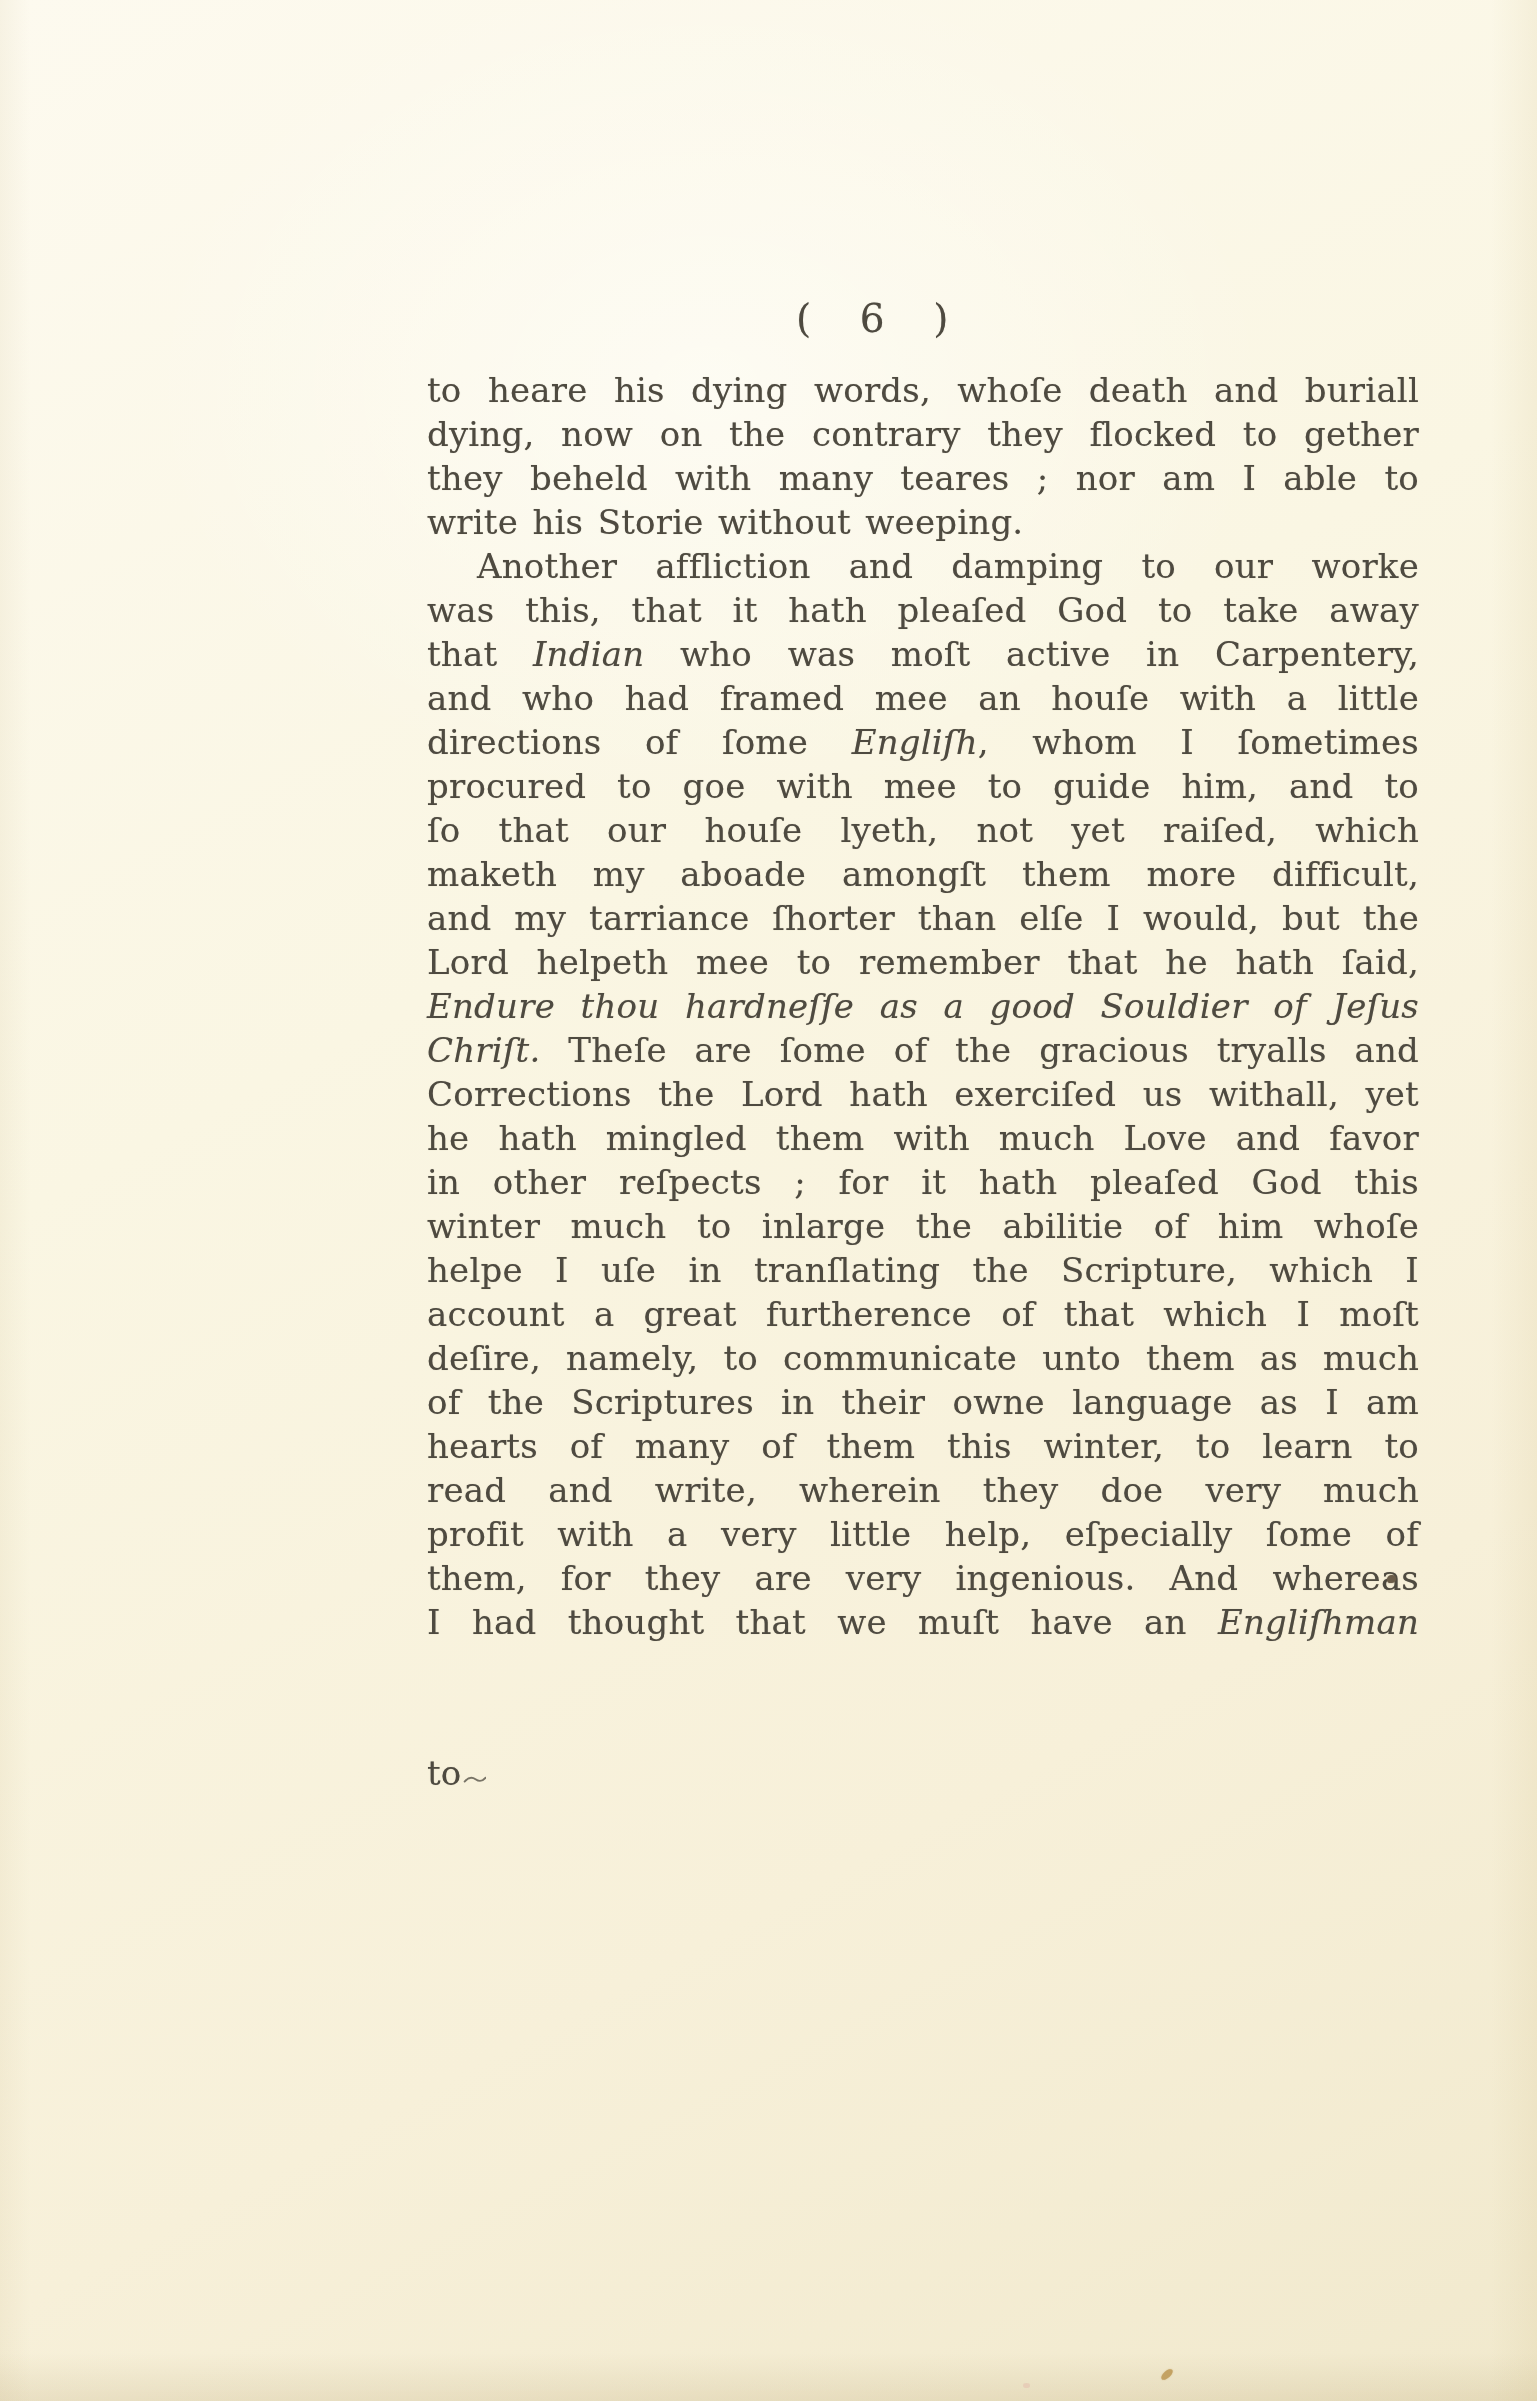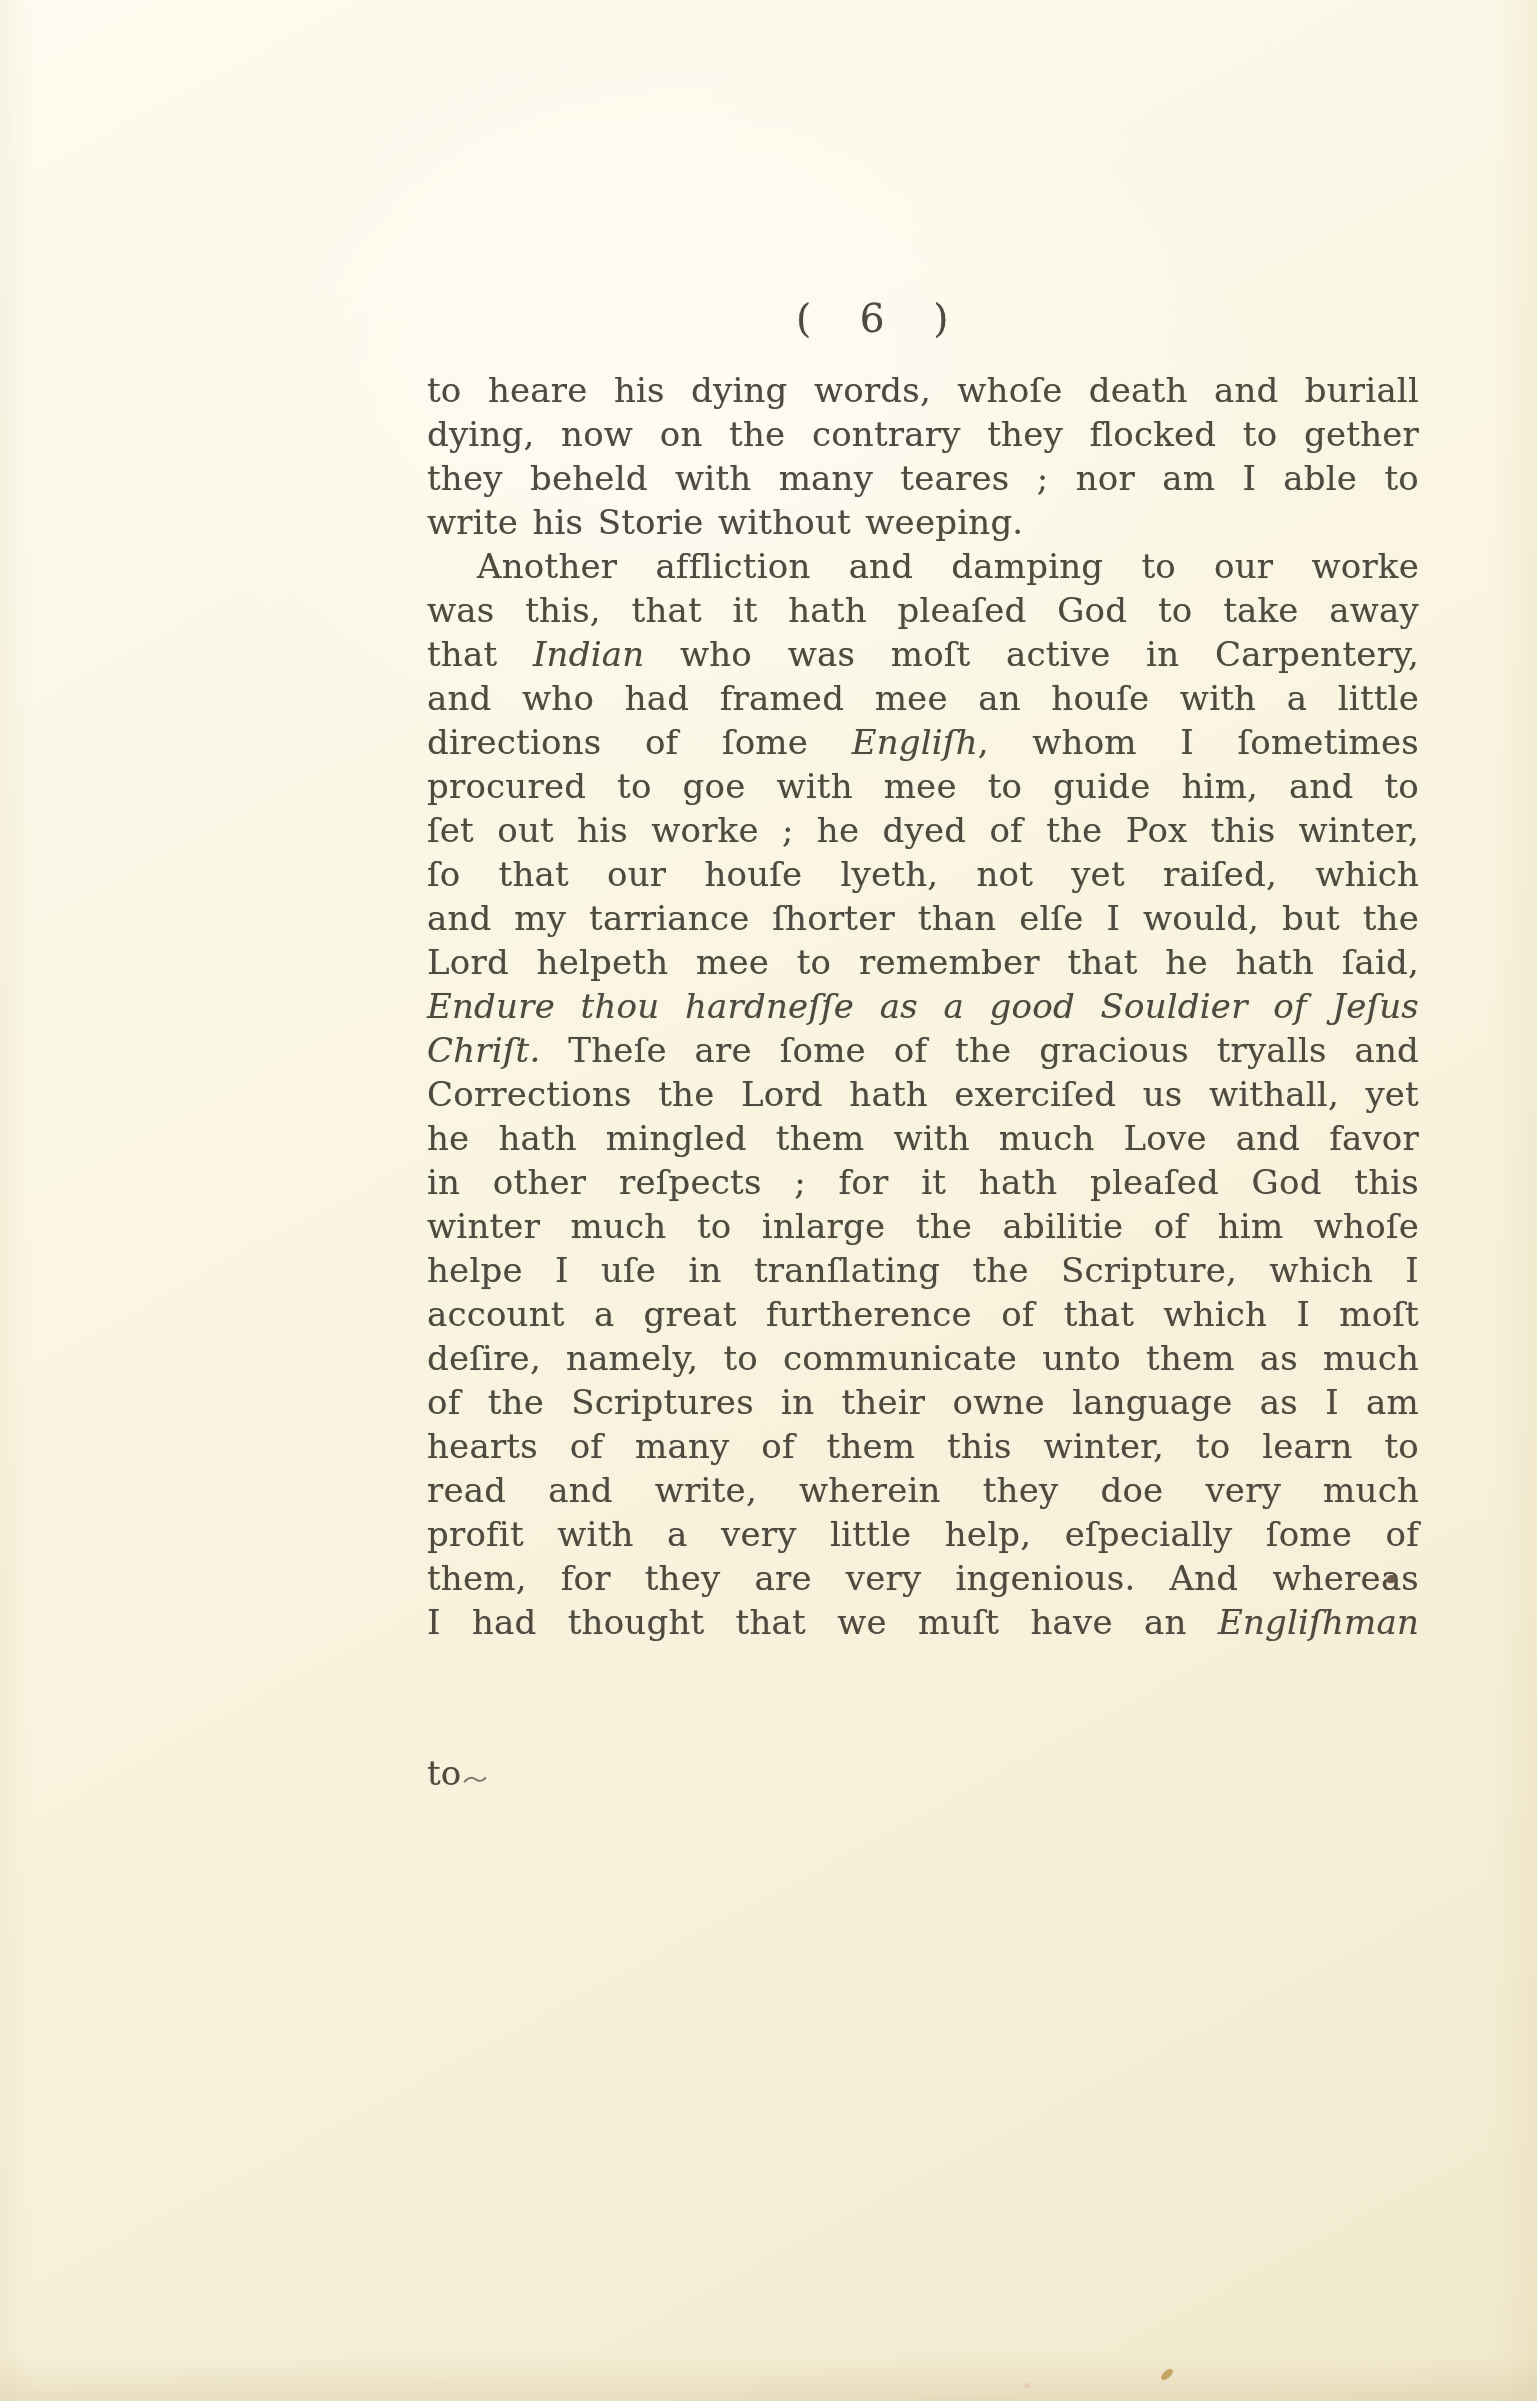--- a/index.html
+++ b/index.html
@@ -63,22 +63,22 @@
       <div class="line"><span>to heare his dying words, whoſe death and buriall</span></div>
       <div class="line"><span>dying, now on the contrary they flocked to gether</span></div>
       <div class="line"><span>they beheld with many teares ; nor am I able to</span></div>
       <div class="line no-justify"><span>write his Storie without weeping.</span></div>
       <div class="line indent"><span>Another affliction and damping to our worke</span></div>
       <div class="line"><span>was this, that it hath pleaſed God to take away</span></div>
       <div class="line"><span>that </span><span class="it">Indian</span><span> who was moſt active in Carpentery,</span></div>
       <div class="line"><span>and who had framed mee an houſe with a little</span></div>
       <div class="line"><span>directions of ſome </span><span class="it">Engliſh</span><span>, whom I ſometimes</span></div>
       <div class="line"><span>procured to goe with mee to guide him, and to</span></div>
-      <div class="line"><span>ſet out his worke ; he dyed of the Pox this winter,</span></div>
       <div class="line"><span>ſo that our houſe lyeth, not yet raiſed, which</span></div>
+      <div class="line"><span>maketh my aboade amongſt them more difficult,</span></div>
       <div class="line"><span>and my tarriance ſhorter than elſe I would, but the</span></div>
       <div class="line"><span>Lord helpeth mee to remember that he hath ſaid,</span></div>
       <div class="line"><span class="it">Endure thou hardneſſe as a good Souldier of Jeſus</span></div>
       <div class="line"><span class="it">Chriſt.</span><span>  Theſe are ſome of the gracious tryalls and</span></div>
       <div class="line"><span>Corrections the Lord hath exerciſed us withall, yet</span></div>
       <div class="line"><span>he hath mingled them with much Love and favor</span></div>
       <div class="line"><span>in other reſpects ; for it hath pleaſed God this</span></div>
       <div class="line"><span>winter much to inlarge the abilitie of him whoſe</span></div>
       <div class="line"><span>helpe I uſe in tranſlating the Scripture, which I</span></div>
       <div class="line"><span>account a great furtherence of that which I moſt</span></div>

